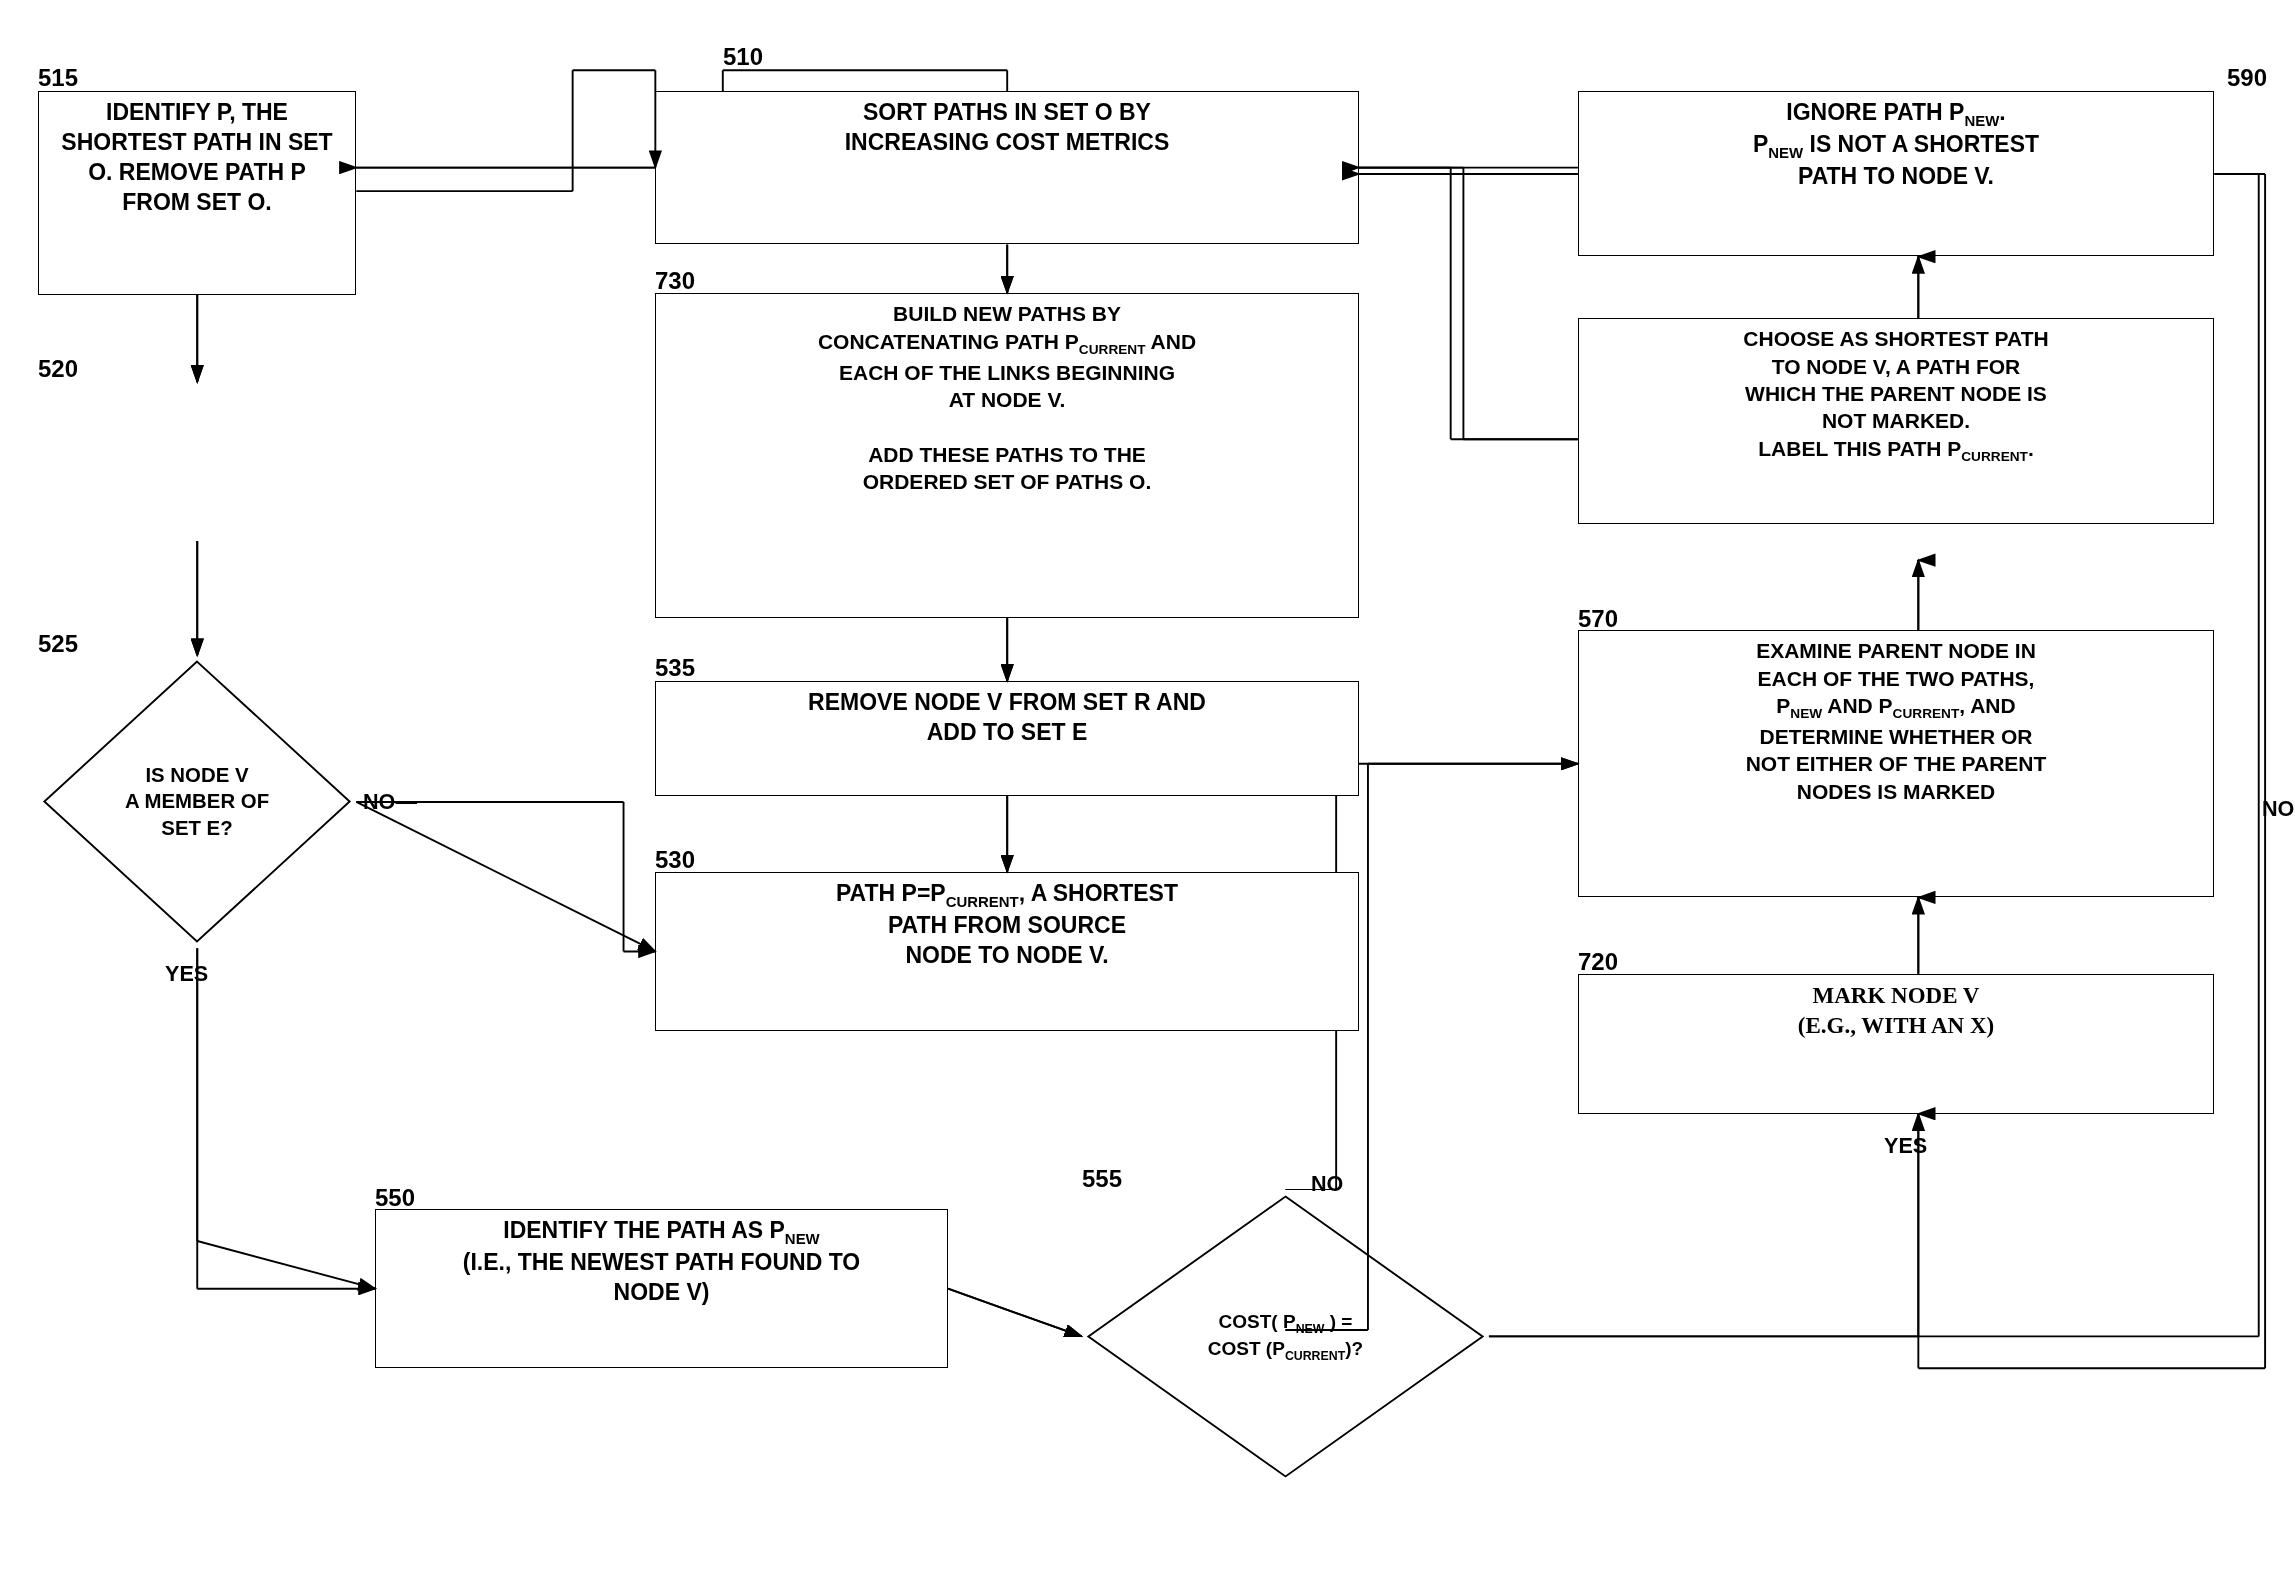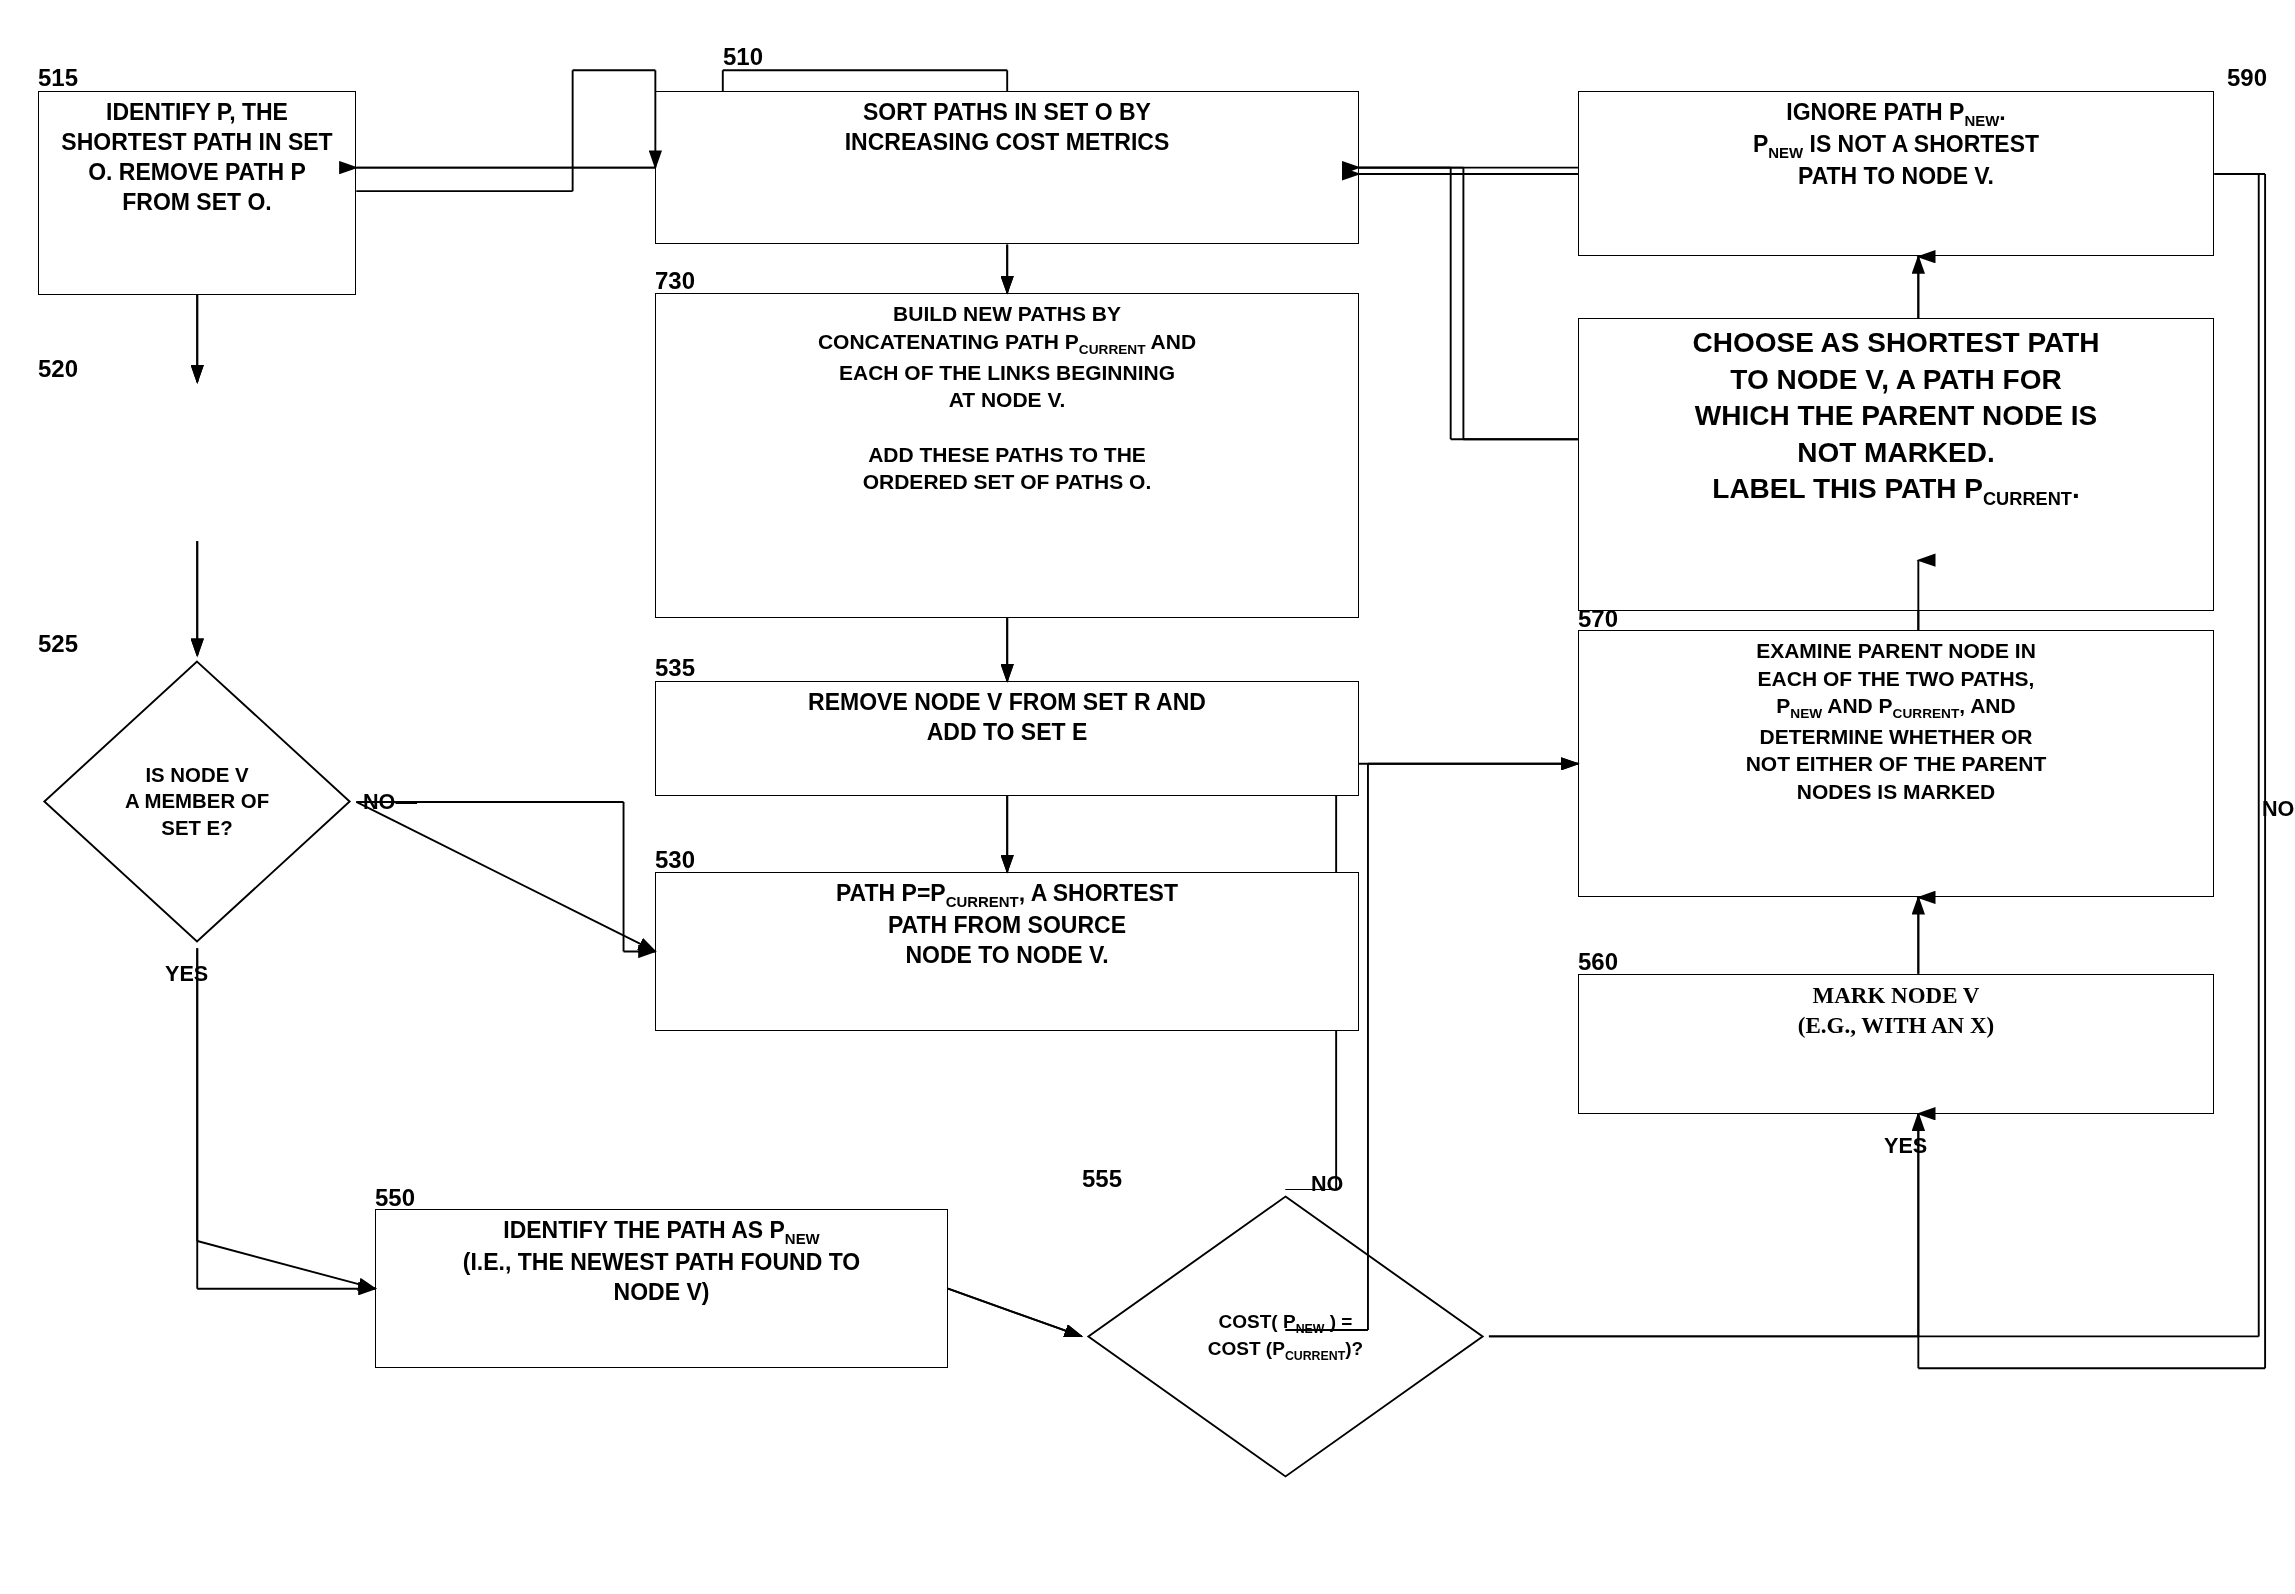--- a/index.html
+++ b/index.html
@@ -135,21 +135,21 @@
   </svg>
 
   <div class="label" style="left:723px; top:43px;">510</div>
   <div class="label" style="left:38px; top:64px;">515</div>
   <div class="label" style="left:38px; top:355px;">520</div>
   <div class="label" style="left:655px; top:267px;">730</div>
   <div class="label" style="left:655px; top:654px;">535</div>
   <div class="label" style="left:655px; top:846px;">530</div>
   <div class="label" style="left:375px; top:1184px;">550</div>
   <div class="label" style="left:1082px; top:1165px;">555</div>
-  <div class="label" style="left:1578px; top:948px;">560</div>
+  <div class="label" style="left:1578px; top:948px;">720</div>
   <div class="label" style="left:1578px; top:605px;">570</div>
   <div class="label" style="left:2227px; top:64px;">590</div>
   <div class="label" style="left:38px; top:630px;">525</div>
 
   <div class="box" style="left:655px; top:91px; width:704px; height:153px;">
     <span>SORT PATHS IN SET O BY<br>INCREASING COST METRICS</span>
   </div>
 
   <div class="box" style="left:38px; top:91px; width:318px; height:204px;">
     <span>IDENTIFY P, THE<br>SHORTEST PATH IN SET<br>O. REMOVE PATH P<br>FROM SET O.</span>
@@ -169,21 +169,21 @@
   </div>
 
   <div class="box" style="left:375px; top:1209px; width:573px; height:159px;">
     <span>IDENTIFY THE PATH AS P<sub>NEW</sub><br>(I.E., THE NEWEST PATH FOUND TO<br>NODE V)</span>
   </div>
 
   <div class="box" style="left:1578px; top:91px; width:636px; height:165px;">
     <span>IGNORE PATH P<sub>NEW</sub>.<br>P<sub>NEW</sub> IS NOT A SHORTEST<br>PATH TO NODE V.</span>
   </div>
 
-  <div class="box" style="left:1578px; top:318px; width:636px; height:293px; font-size:28px;">
+  <div class="box" style="left:1578px; top:318px; width:636px; height:206px; font-size:21px;">
     <span>CHOOSE AS SHORTEST PATH<br>TO NODE V, A PATH FOR<br>WHICH THE PARENT NODE IS<br>NOT MARKED.<br>LABEL THIS PATH P<sub>CURRENT</sub>.</span>
   </div>
 
   <div class="box" style="left:1578px; top:630px; width:636px; height:267px; font-size:21px;">
     <span>EXAMINE PARENT NODE IN<br>EACH OF THE TWO PATHS,<br>P<sub>NEW</sub> AND P<sub>CURRENT</sub>, AND<br>DETERMINE WHETHER OR<br>NOT EITHER OF THE PARENT<br>NODES IS MARKED</span>
   </div>
 
   <div class="box" style="left:1578px; top:974px; width:636px; height:140px;font-family:Liberation Serif, serif;">
     <span>MARK NODE V<br>(E.G., WITH AN  X)</span>
   </div>

